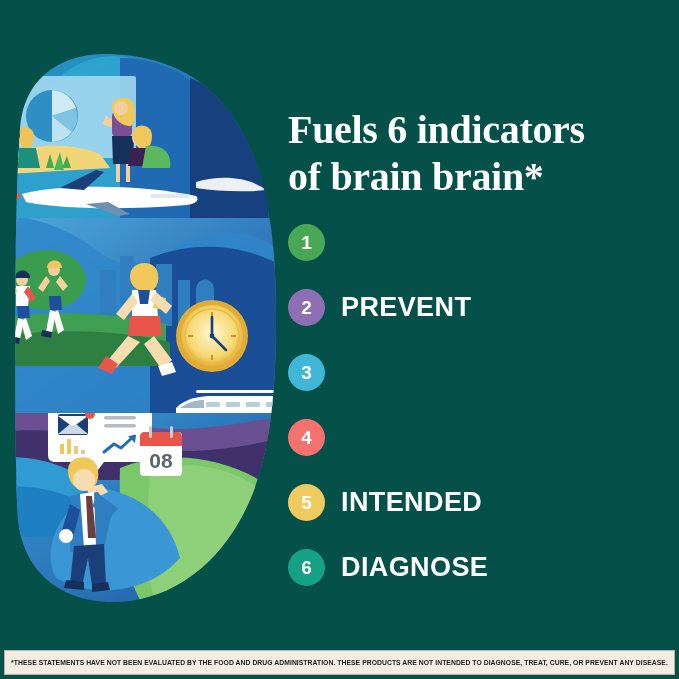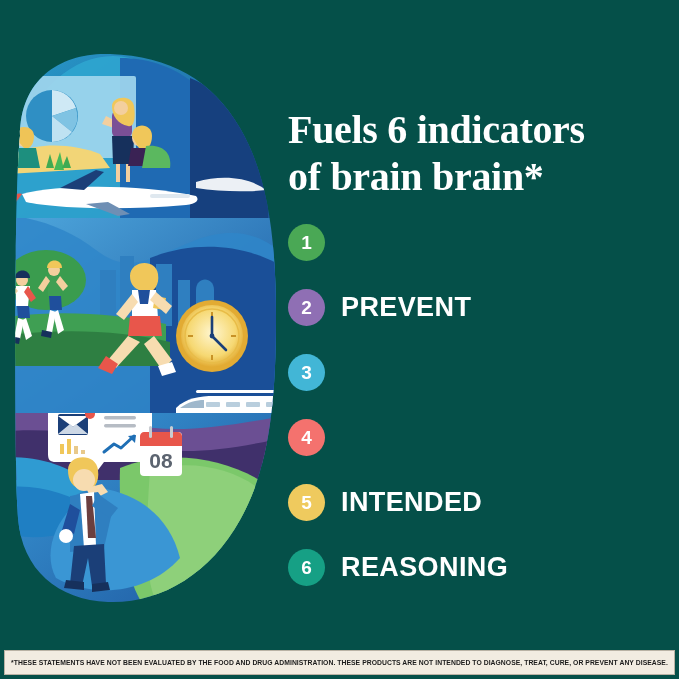--- a/index.html
+++ b/index.html
@@ -366,21 +366,21 @@
       </div>
       <div class="indicator-row">
         <div class="indicator-badge" style="background: rgb(244, 114, 110);">4</div>
       </div>
       <div class="indicator-row">
         <div class="indicator-badge" style="background: rgb(239, 202, 94);">5</div>
         <div class="indicator-label">INTENDED</div>
       </div>
       <div class="indicator-row">
         <div class="indicator-badge" style="background: rgb(22, 160, 133);">6</div>
-        <div class="indicator-label">REASONING</div>
+        <div class="indicator-label">DIAGNOSE</div>
       </div>
     </div>
 
   <div id="disclaimer-bar">
     <span id="disclaimer-text" style="font-size: 6.8px;">*THESE STATEMENTS HAVE NOT BEEN EVALUATED BY THE FOOD AND DRUG ADMINISTRATION. THESE PRODUCTS ARE NOT INTENDED TO DIAGNOSE, TREAT, CURE, OR PREVENT ANY DISEASE.</span>
   </div>
 
 </div>
 
 </body></html>

